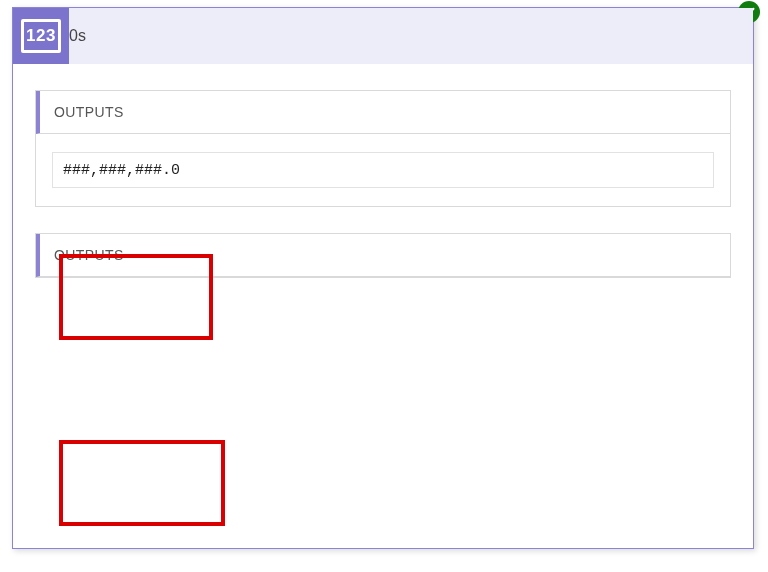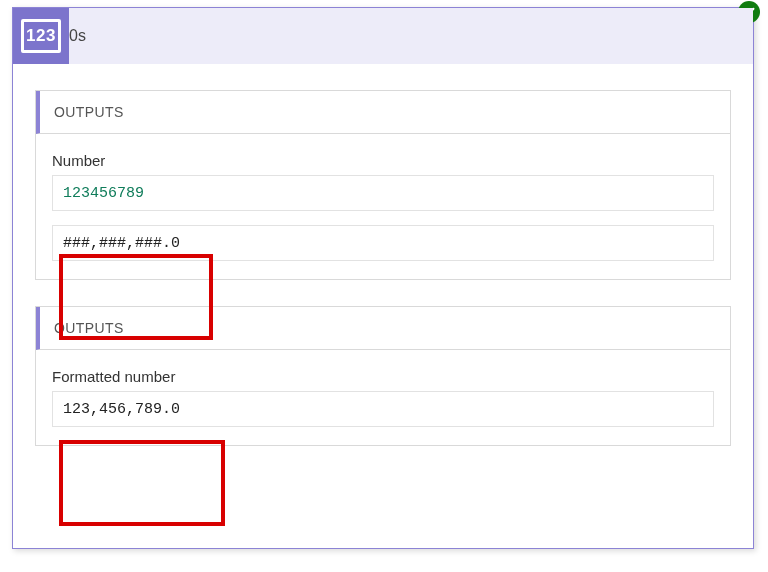--- a/index.html
+++ b/index.html
@@ -136,42 +136,30 @@
     </div>
     <div class="card-duration">0s</div>
   </div>
 
   <div class="card-body">
 
     <div class="section">
       <div class="section-header">OUTPUTS</div>
       <div class="section-body">
 
-        <div class="field">
-          <div class="field-label">Number</div>
-          <div class="field-value val-number">123456789</div>
-        </div>
 
         <div class="field">
           <div class="field-value">###,###,###.0</div>
         </div>
 
       </div>
     </div>
 
     <div class="section">
       <div class="section-header">OUTPUTS</div>
-      <div class="section-body">
-
-        <div class="field">
-          <div class="field-label">Formatted number</div>
-          <div class="field-value">123,456,789.0</div>
-        </div>
-
-      </div>
     </div>
 
   </div>
 
   <div class="highlight-box hl1"></div>
   <div class="highlight-box hl2"></div>
 
 </div>
 
 </body></html>

